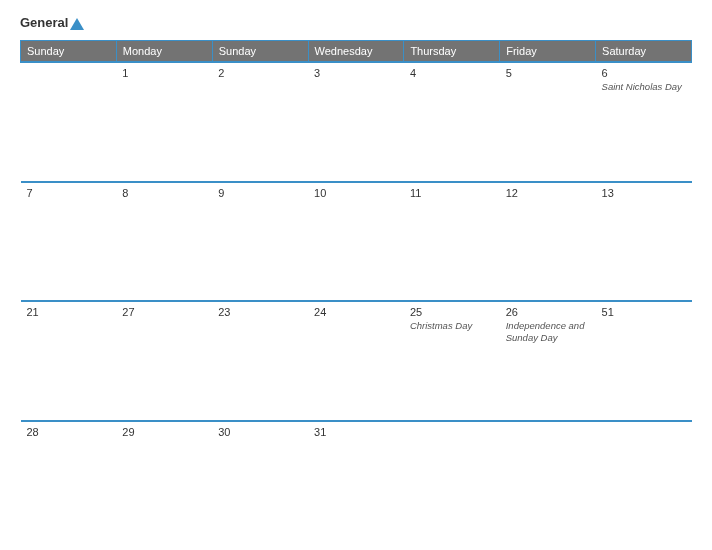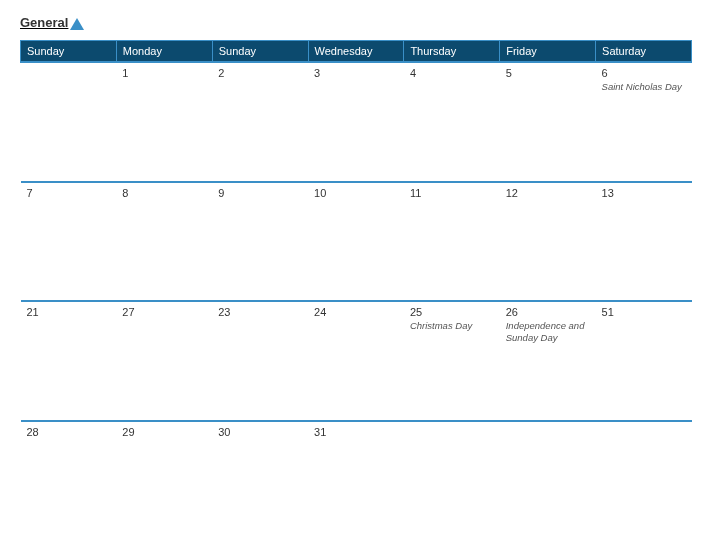--- a/index.html
+++ b/index.html
@@ -15,21 +15,20 @@
       height: 550px;
       padding: 16px 20px 10px 20px;
       display: flex;
       flex-direction: column;
     }
     .header {
       display: flex;
       align-items: center;
       justify-content: flex-start;
       margin-bottom: 10px;
-      text-decoration: underline;
     }
     .logo {
       display: flex;
       flex-direction: column;
       line-height: 1.1;
     }
     .logo-general {
       font-size: 13px;
       font-weight: bold;
       color: #333;
@@ -61,21 +60,21 @@
       color: #333;
       text-align: right;
       min-width: 80px;
     }
     .calendar {
       width: 100%;
       border-collapse: collapse;
       flex: 1;
     }
     .calendar thead tr {
-      background-color: #0c4a6e;
+      background-color: #737373;
     }
     .calendar thead th {
       color: #fff;
       font-size: 11px;
       font-weight: normal;
       padding: 4px 6px;
       text-align: left;
       border: 1px solid #3a8fc7;
       width: calc(100% / 7);
     }

